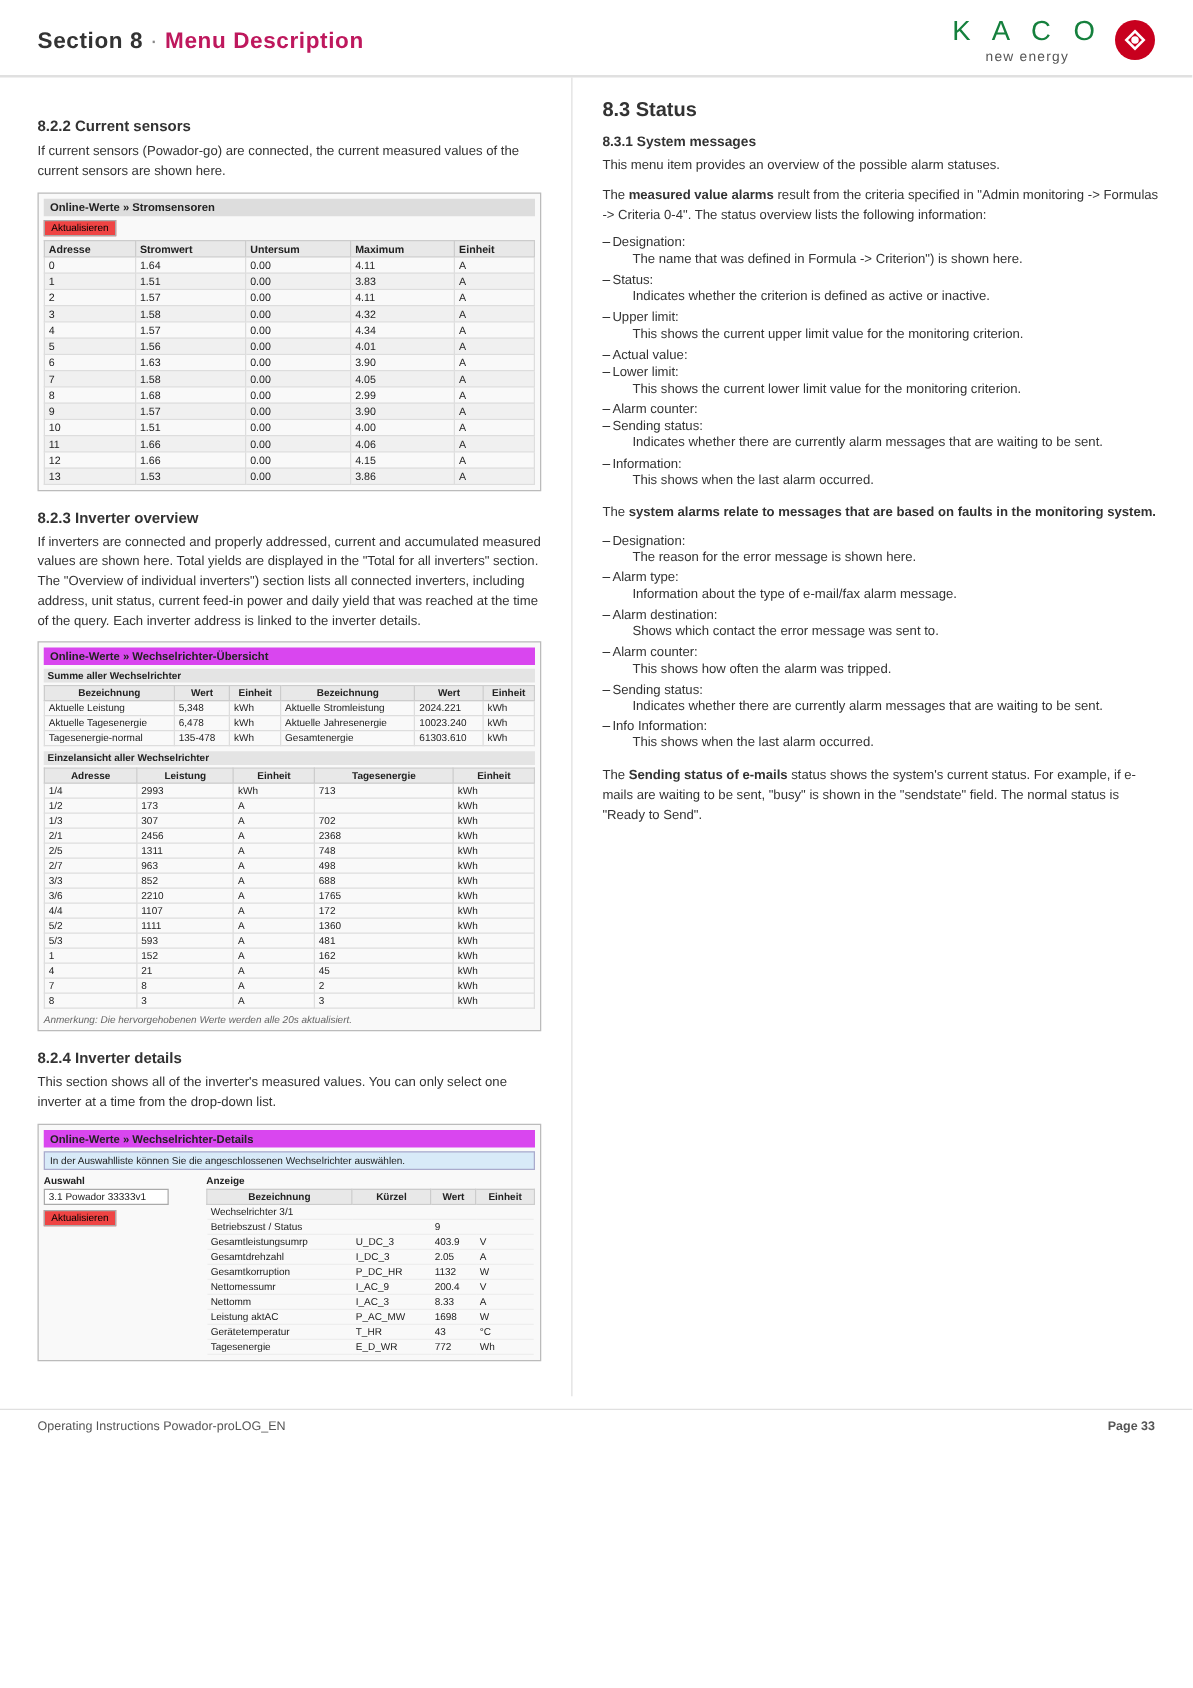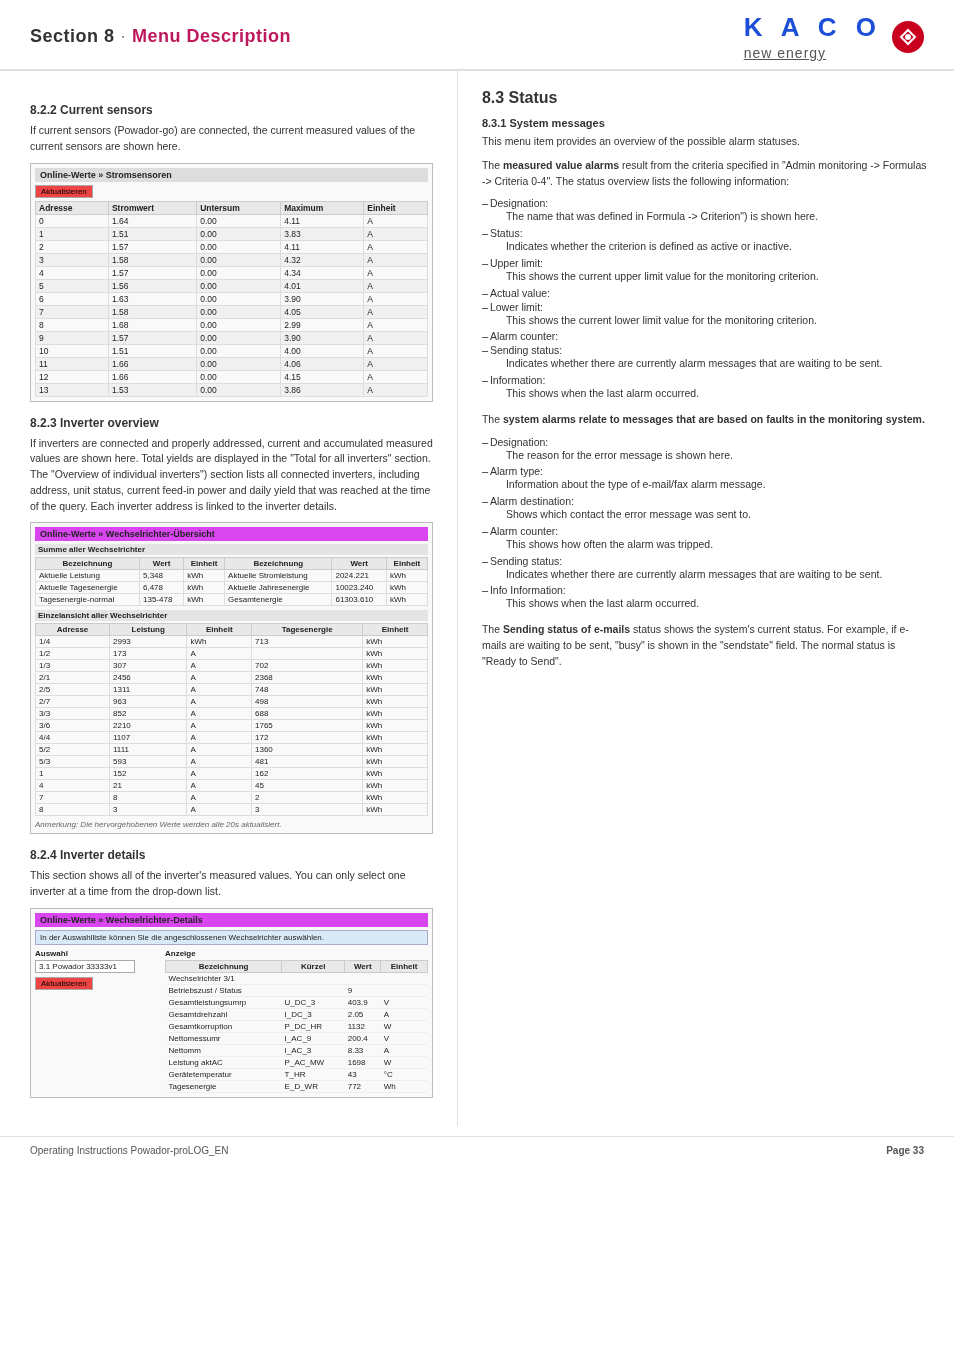--- a/index.html
+++ b/index.html
@@ -29,42 +29,41 @@
     .header-title span {
       color: #555;
       font-weight: normal;
     }
     .logo-area {
       display: flex;
       align-items: center;
       gap: 4px;
     }
     .logo-text {
-      font-size: 26px;
-      font-weight: bold;
+      font-size: 22px;
+      font-weight: normal;
       letter-spacing: 6px;
-      color: #1d4ed8;
+      color: #15803d;
     }
     .logo-circle {
       width: 32px;
       height: 32px;
       border-radius: 50%;
       background: #c8001e;
       display: flex;
       align-items: center;
       justify-content: center;
       margin-left: 6px;
     }
     .logo-sub {
-      font-size: 14px;
+      font-size: 11px;
       color: #555;
       letter-spacing: 1px;
       margin-top: 2px;
-      text-align: left;
-      text-decoration: underline;
+      text-align: center;
     }
 
     
     .main-content {
       display: flex;
       gap: 0;
       padding: 0;
     }
     .left-col {
       width: 48%;

